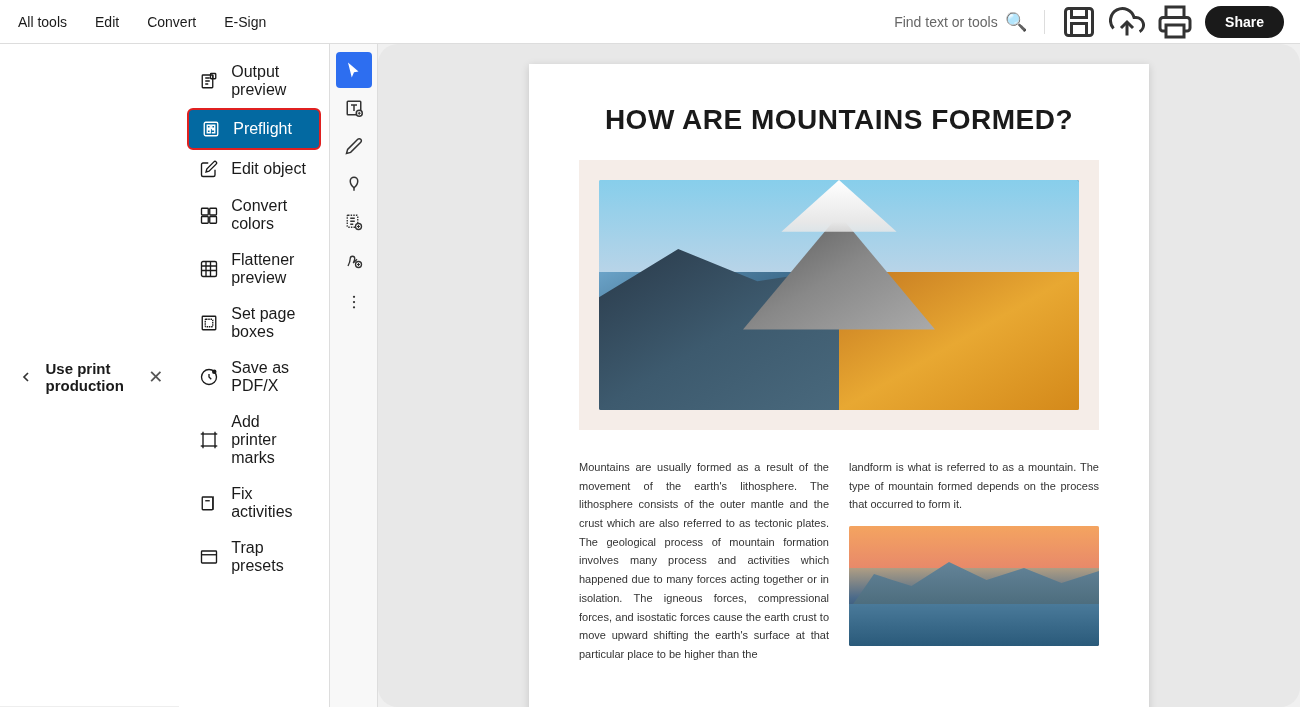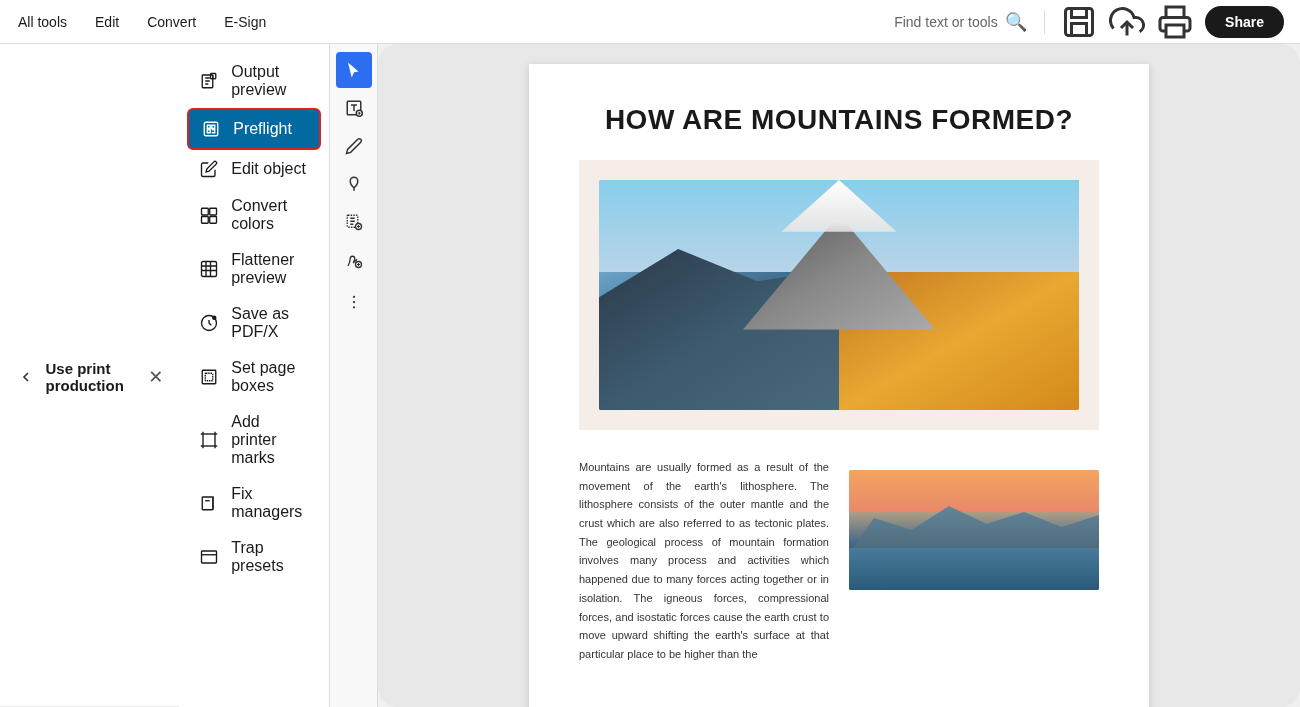--- a/index.html
+++ b/index.html
@@ -171,36 +171,36 @@
               <rect x="2" y="2" width="20" height="20" rx="2"></rect>
               <path d="M2 8h20M2 14h20M8 2v20M14 2v20"></path>
             </svg>
         </span>
         <span>Flattener preview</span>
       </div>
 
       <div class="menu-item">
         <span class="icon">
           <svg width="18" height="18" viewBox="0 0 24 24" fill="none" stroke="currentColor" stroke-width="1.8">
+              <rect x="3" y="3" width="18" height="18" rx="1"></rect>
+              <rect x="7" y="7" width="10" height="10" rx="1" stroke-dasharray="2 1"></rect>
+            </svg>
+        </span>
+        <span>Set page boxes</span>
+      </div>
+
+      <div class="menu-item">
+        <span class="icon">
+          <svg width="18" height="18" viewBox="0 0 24 24" fill="none" stroke="currentColor" stroke-width="1.8">
               <circle cx="12" cy="12" r="10"></circle>
               <path d="M12 8v4l3 3"></path>
               <circle cx="19" cy="5" r="3" fill="currentColor" stroke="none"></circle>
             </svg>
         </span>
         <span>Save as PDF/X</span>
-      </div>
-
-      <div class="menu-item">
-        <span class="icon">
-          <svg width="18" height="18" viewBox="0 0 24 24" fill="none" stroke="currentColor" stroke-width="1.8">
-              <rect x="3" y="3" width="18" height="18" rx="1"></rect>
-              <rect x="7" y="7" width="10" height="10" rx="1" stroke-dasharray="2 1"></rect>
-            </svg>
-        </span>
-        <span>Set page boxes</span>
       </div>
 
       <div class="menu-item">
         <span class="icon">
           <svg width="18" height="18" viewBox="0 0 24 24" fill="none" stroke="currentColor" stroke-width="1.8">
               <rect x="4" y="4" width="16" height="16"></rect>
               <line x1="4" y1="1" x2="4" y2="4"></line>
               <line x1="20" y1="1" x2="20" y2="4"></line>
               <line x1="4" y1="20" x2="4" y2="23"></line>
               <line x1="20" y1="20" x2="20" y2="23"></line>
@@ -214,21 +214,21 @@
       </div>
 
       <div class="menu-item">
         <span class="icon">
           <svg width="18" height="18" viewBox="0 0 24 24" fill="none" stroke="currentColor" stroke-width="1.8">
               <rect x="3" y="4" width="14" height="17" rx="1"></rect>
               <line x1="7" y1="9" x2="13" y2="9"></line>
               <line x1="18" y1="3" x2="18" y2="21" stroke-width="1"></line>
             </svg>
         </span>
-        <span>Fix managers</span>
+        <span>Fix activities</span>
       </div>
 
 
       <div class="menu-item">
         <span class="icon">
           <svg width="18" height="18" viewBox="0 0 24 24" fill="none" stroke="currentColor" stroke-width="1.8">
               <rect x="2" y="4" width="20" height="16" rx="1"></rect>
               <line x1="2" y1="9" x2="22" y2="9"></line>
             </svg>
         </span>
@@ -299,20 +299,21 @@
           <div class="mountain-peak"></div>
           <div class="mountain-snow"></div>
         </div>
       </div>
 
       <div class="doc-columns">
         <div>
           <p class="doc-text">Mountains are usually formed as a result of the movement of the earth's lithosphere. The lithosphere consists of the outer mantle and the crust which are also referred to as tectonic plates. The geological process of mountain formation involves many process and activities which happened due to many forces acting together or in isolation. The igneous forces, compressional forces, and isostatic forces cause the earth crust to move upward shifting the earth's surface at that particular place to be higher than the</p>
         </div>
         <div>
+          <p class="doc-text">landform is what is referred to as a mountain. The type of mountain formed depends on the process that occurred to form it.</p>
           <div style="margin-top:12px;">
             <div class="small-image">
               <div class="small-img-sky"></div>
               <div class="small-img-mountains"></div>
               <div class="small-img-water"></div>
             </div>
           </div>
         </div>
       </div>
     </div>

